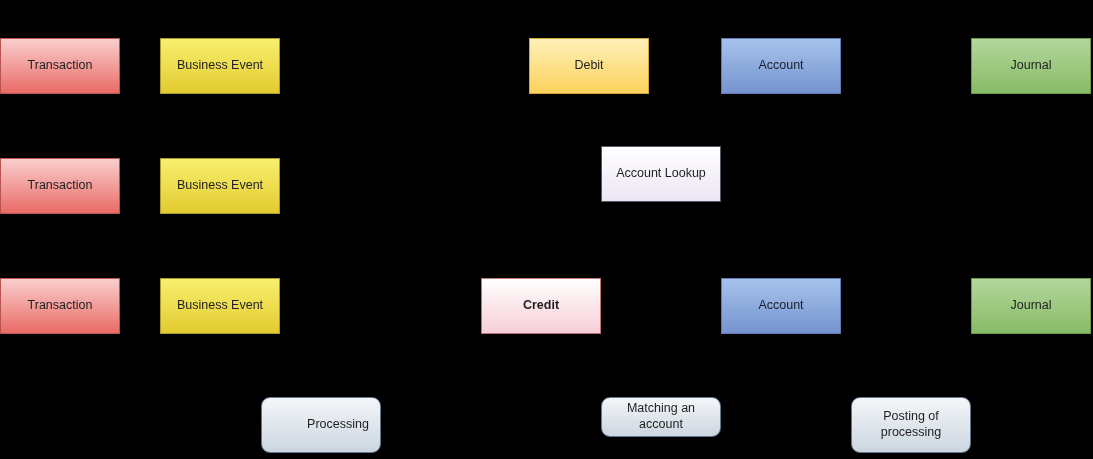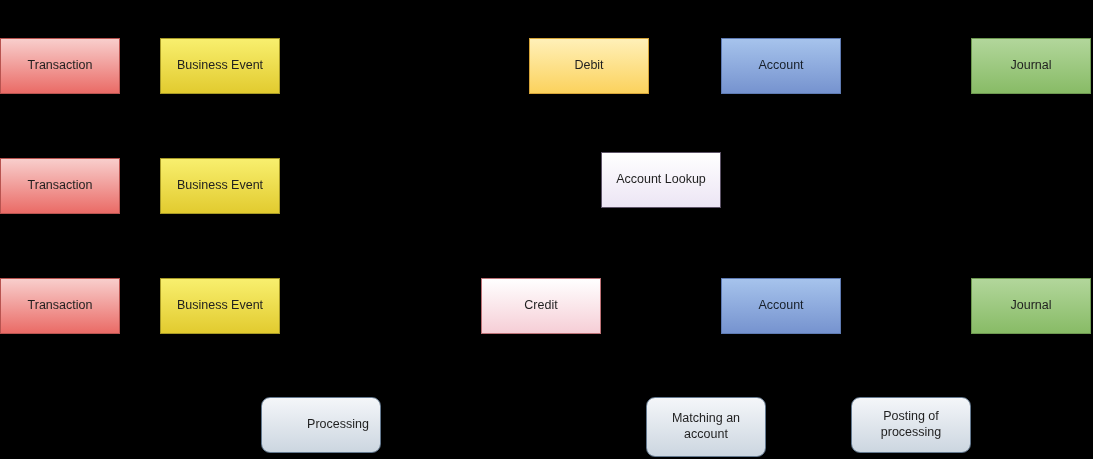--- a/index.html
+++ b/index.html
@@ -57,43 +57,43 @@
   <div class="node" style="left: 971px; top: 38px; width: 120px; height: 56px; background: linear-gradient(rgb(178, 214, 155), rgb(136, 187, 102)); border-color: rgb(109, 152, 80); color: rgb(31, 31, 31);">
     <span>Journal</span>
   </div>
 
   <div class="node" style="left: 0px; top: 158px; width: 120px; height: 56px; background: linear-gradient(rgb(248, 206, 204), rgb(234, 107, 102)); border-color: rgb(184, 84, 80); color: rgb(31, 31, 31);">
     <span>Transaction</span>
   </div>
   <div class="node" style="left: 160px; top: 158px; width: 120px; height: 56px; background: linear-gradient(rgb(248, 239, 110), rgb(226, 203, 47)); border-color: rgb(168, 154, 38); color: rgb(31, 31, 31);">
     <span>Business Event</span>
   </div>
-  <div class="node" style="left: 601px; top: 152px; width: 120px; height: 56px; background: linear-gradient(rgb(255, 255, 255), rgb(236, 229, 244)); border-color: rgb(94, 84, 104); color: rgb(31, 31, 31);">
+  <div class="node" style="left: 601px; top: 146px; width: 120px; height: 56px; background: linear-gradient(rgb(255, 255, 255), rgb(236, 229, 244)); border-color: rgb(94, 84, 104); color: rgb(31, 31, 31);">
     <span>Account Lookup</span>
   </div>
 
   <div class="node" style="left: 0px; top: 278px; width: 120px; height: 56px; background: linear-gradient(rgb(248, 206, 204), rgb(234, 107, 102)); border-color: rgb(184, 84, 80); color: rgb(31, 31, 31);">
     <span>Transaction</span>
   </div>
   <div class="node" style="left: 160px; top: 278px; width: 120px; height: 56px; background: linear-gradient(rgb(248, 239, 110), rgb(226, 203, 47)); border-color: rgb(168, 154, 38); color: rgb(31, 31, 31);">
     <span>Business Event</span>
   </div>
-  <div class="node" style="left: 481px; top: 278px; width: 120px; height: 56px; background: linear-gradient(rgb(255, 255, 255), rgb(246, 206, 214)); border-color: rgb(189, 114, 119); color: rgb(31, 31, 31);">
+  <div class="node" style="left: 481px; top: 278px; width: 120px; height: 56px; background: linear-gradient(rgb(255, 255, 255), rgb(246, 206, 214)); border-color: rgb(189, 114, 119); color: rgb(31, 31, 31); font-weight: bold;">
     <span>Credit</span>
   </div>
   <div class="node" style="left: 721px; top: 278px; width: 120px; height: 56px; background: linear-gradient(rgb(166, 195, 236), rgb(118, 147, 207)); border-color: rgb(95, 123, 179); color: rgb(23, 32, 42);">
     <span>Account</span>
   </div>
   <div class="node" style="left: 971px; top: 278px; width: 120px; height: 56px; background: linear-gradient(rgb(178, 214, 155), rgb(136, 187, 102)); border-color: rgb(109, 152, 80); color: rgb(31, 31, 31);">
     <span>Journal</span>
   </div>
 
   <div class="node rounded" style="left: 261px; top: 397px; width: 120px; height: 56px; background: linear-gradient(rgb(244, 246, 249), rgb(204, 214, 224)); border-color: rgb(100, 121, 143); color: rgb(31, 31, 31); padding-left: 40px;">
     <span>Processing</span>
   </div>
-  <div class="node rounded" style="left: 601px; top: 397px; width: 120px; height: 60px; background: linear-gradient(rgb(244, 246, 249), rgb(204, 214, 224)); border-color: rgb(100, 121, 143); color: rgb(31, 31, 31); margin-left: 45px;">
+  <div class="node rounded" style="left: 601px; top: 397px; width: 120px; height: 40px; background: linear-gradient(rgb(244, 246, 249), rgb(204, 214, 224)); border-color: rgb(100, 121, 143); color: rgb(31, 31, 31);">
     <span>Matching an account</span>
   </div>
   <div class="node rounded" style="left: 851px; top: 397px; width: 120px; height: 56px; background: linear-gradient(rgb(244, 246, 249), rgb(204, 214, 224)); border-color: rgb(100, 121, 143); color: rgb(31, 31, 31);">
     <span>Posting of processing</span>
   </div>
 
 </div>
 
 </body></html>

